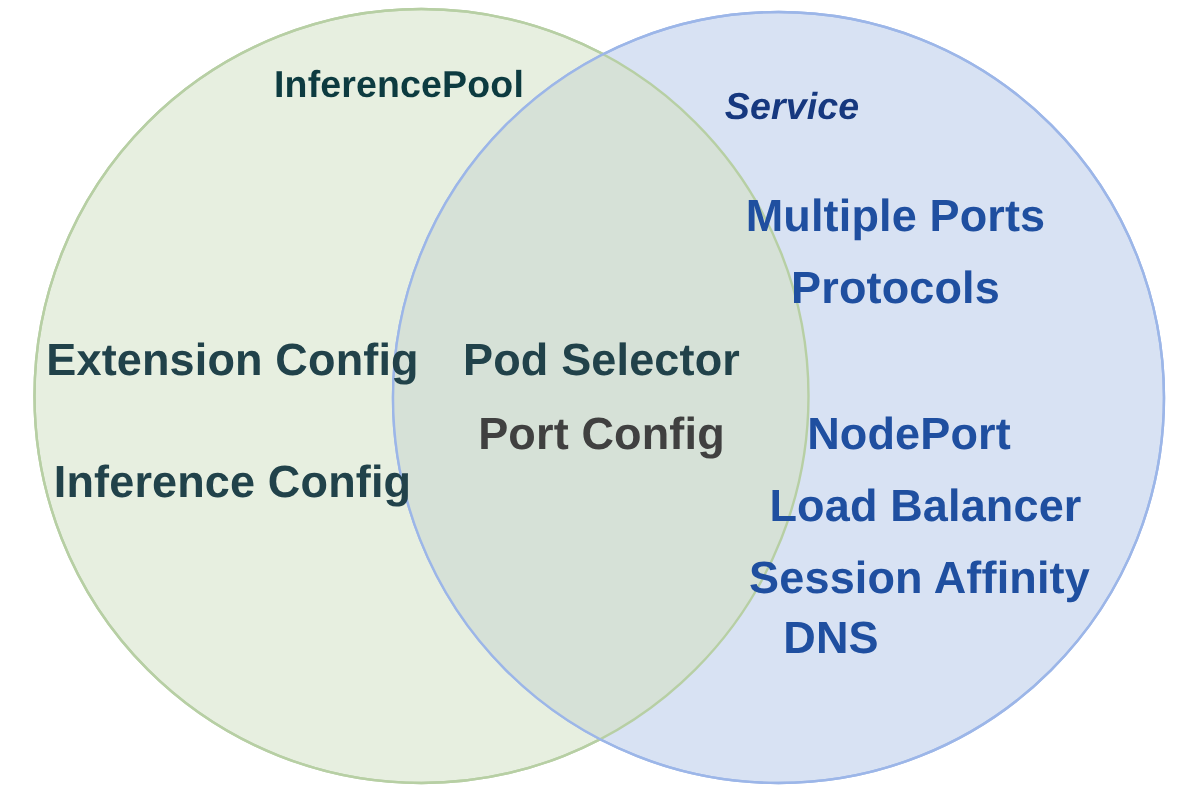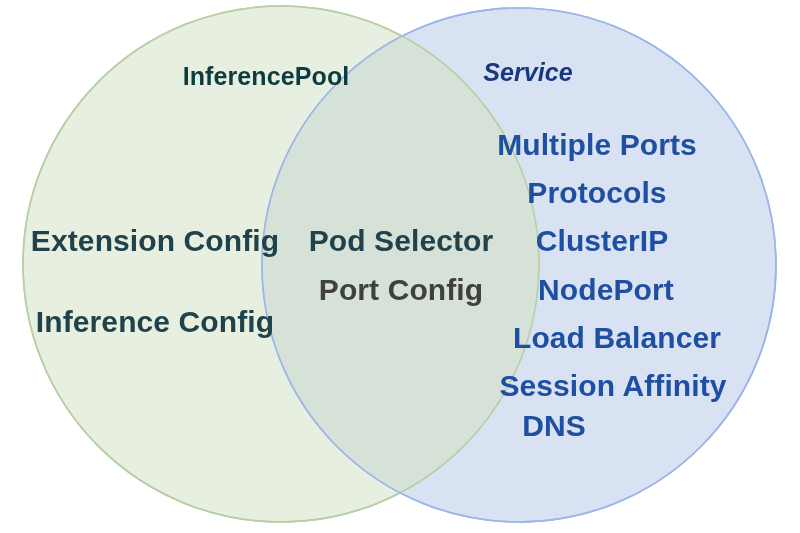--- a/index.html
+++ b/index.html
@@ -66,31 +66,30 @@
 
     <g clip-path="url(#clip-left)">
       <circle id="shape-intersection" cx="519" cy="265" r="257" fill="#d6e1d7" stroke="none"></circle>
     </g>
 
     <circle id="shape-left-outline" cx="281" cy="264" r="258" fill="none" stroke="#b7cfa4" stroke-width="1.6"></circle>
 
     <circle id="shape-right-outline" cx="519" cy="265" r="257" fill="none" stroke="#9cb6e8" stroke-width="1.6"></circle>
   </svg>
 
-  <div class="label circle-title title-left" id="title-left" style="left: 266px; top: 76px; color: rgb(13, 59, 64);">InferencePool</div>
+  <div class="label circle-title title-left" id="title-left" style="left: 266px; top: 57px; color: rgb(13, 59, 64);">InferencePool</div>
 
   <div class="label circle-title title-right" id="title-right" style="left: 528px; top: 72px; color: rgb(22, 56, 127); font-style: italic;">Service</div>
 
   <div class="label item item-left" style="left: 155px; top: 241px; color: rgb(33, 66, 74);">Extension Config</div>
   <div class="label item item-left" style="left: 155px; top: 290px; color: rgb(33, 66, 74); margin-top: 32px;">Inference Config</div>
 
   <div class="label item item-center" style="left: 401px; top: 241px; color: rgb(33, 66, 74);">Pod Selector</div>
   <div class="label item item-center" style="left: 401px; top: 290px; color: #404040;">Port Config</div>
 
   <div class="label item item-right" style="left: 597px; top: 145px; color: rgb(31, 79, 160);">Multiple Ports</div>
   <div class="label item item-right" style="left: 597px; top: 193px; color: rgb(31, 79, 160);">Protocols</div>
-  <div class="label item item-right" style="left: 602px; top: 241px; color: rgb(31, 79, 160);">ClusterIP</div>
   <div class="label item item-right" style="left: 606px; top: 290px; color: rgb(31, 79, 160);">NodePort</div>
   <div class="label item item-right" style="left: 617px; top: 338px; color: rgb(31, 79, 160);">Load Balancer</div>
   <div class="label item item-right" style="left: 613px; top: 386px; color: rgb(31, 79, 160);">Session Affinity</div>
   <div class="label item item-right" style="left: 554px; top: 426px; color: rgb(31, 79, 160);">DNS</div>
 
 </div>
 
 </body></html>

